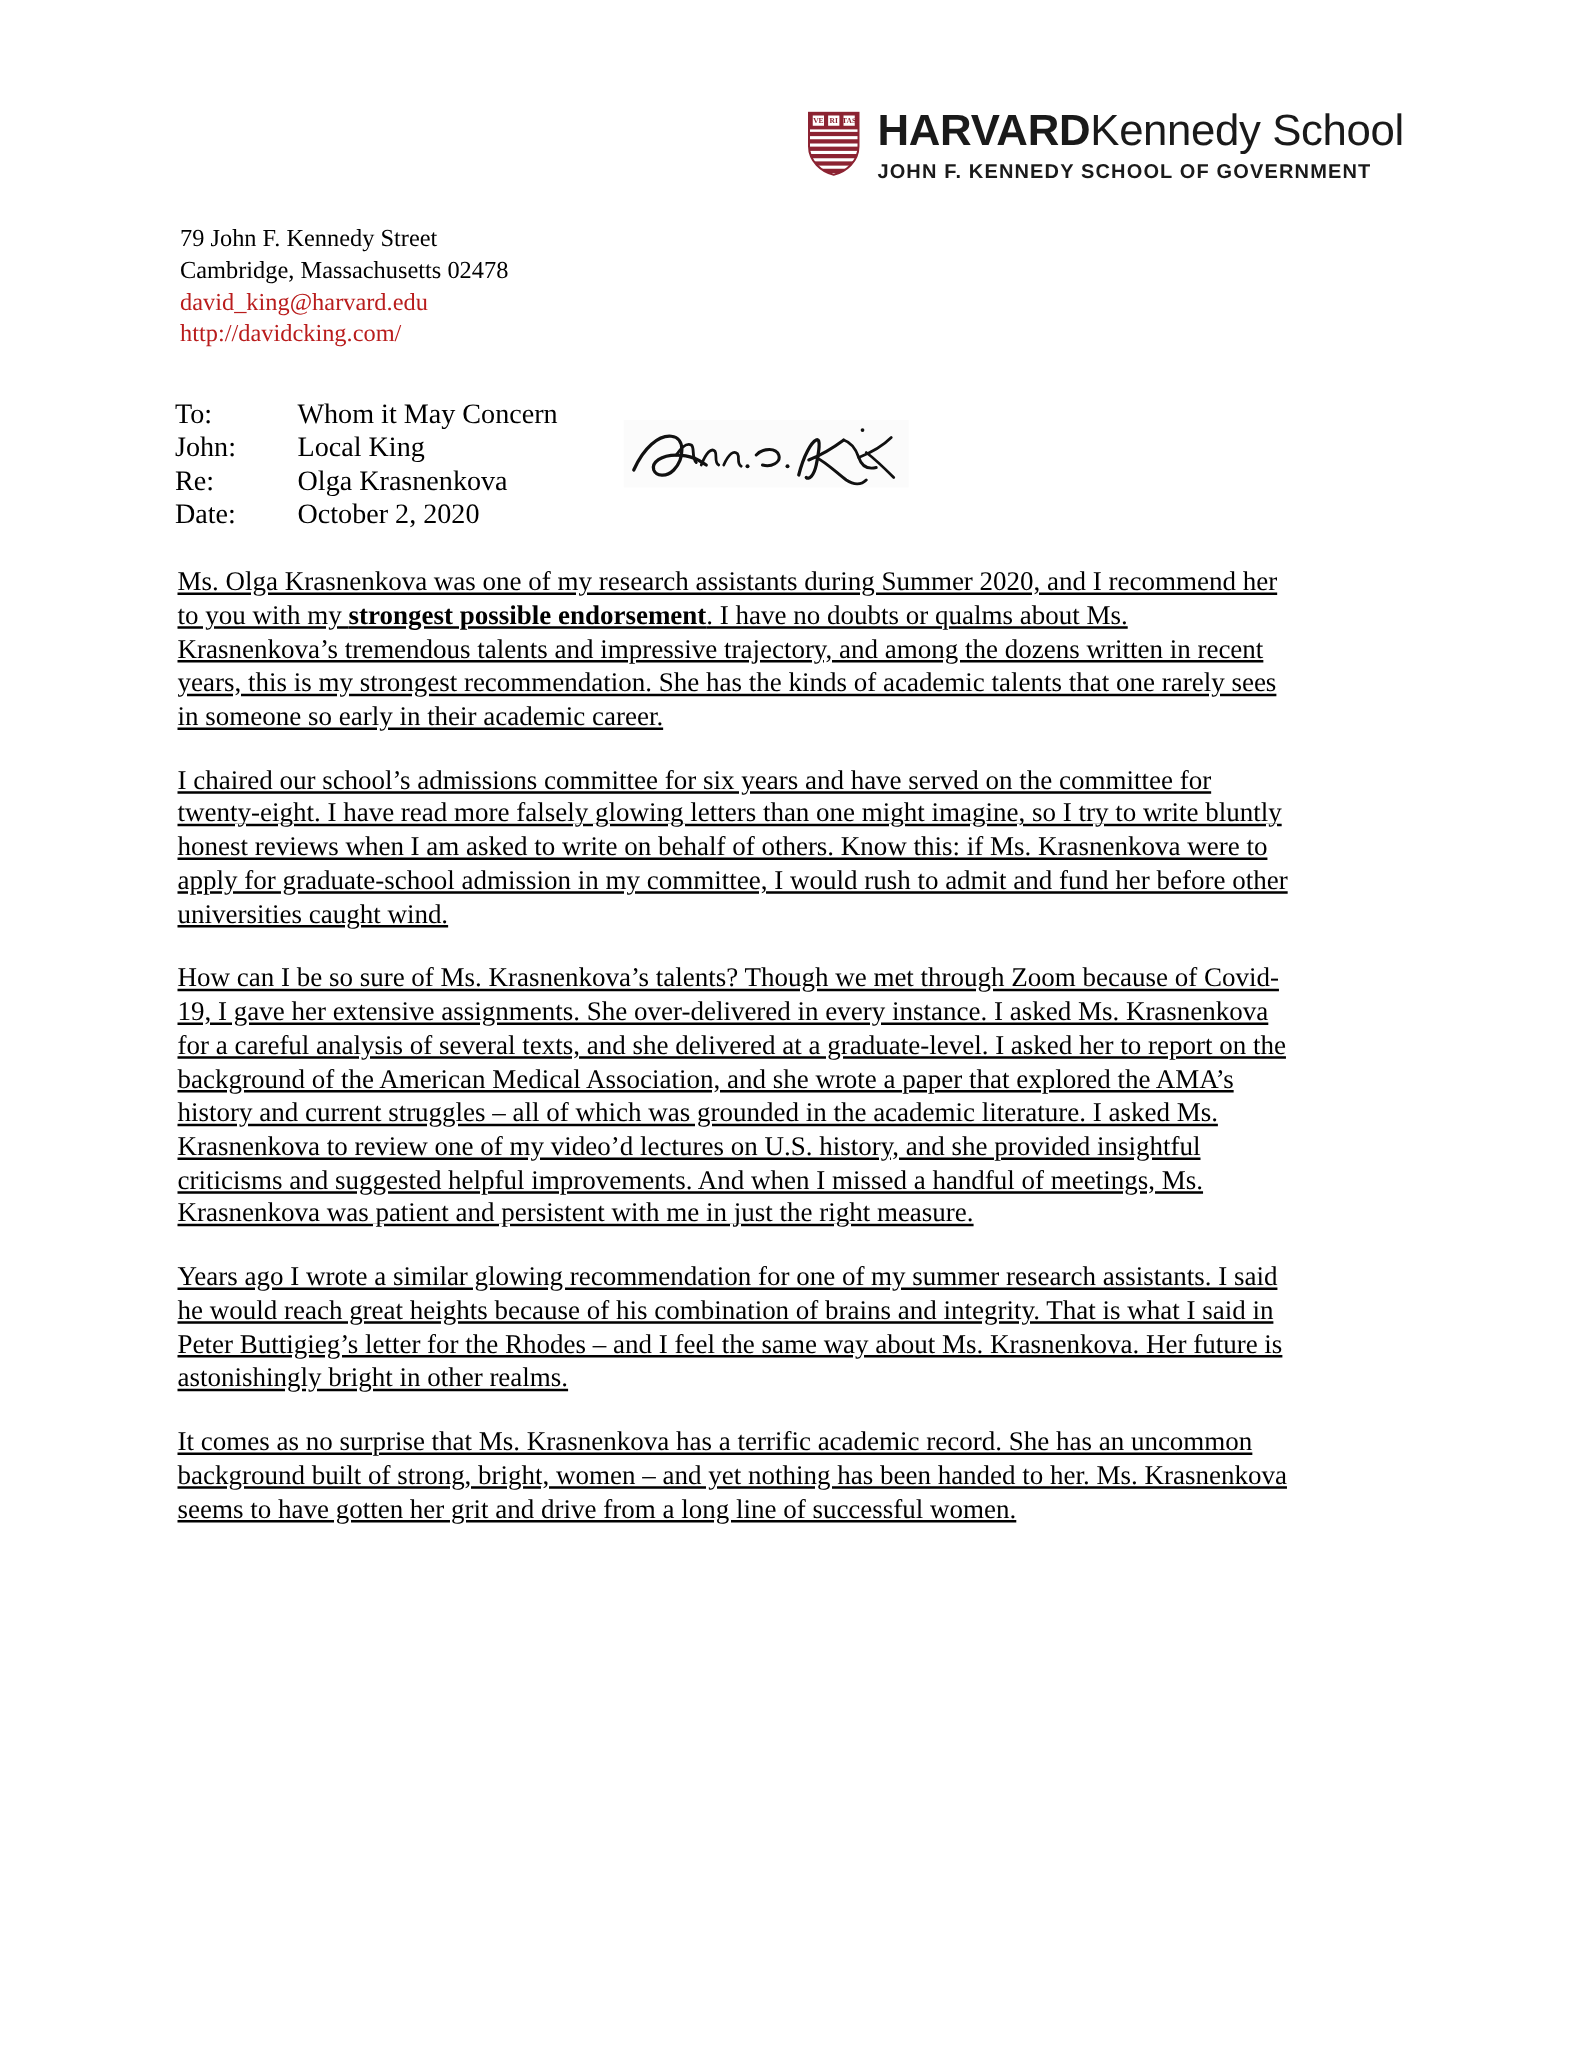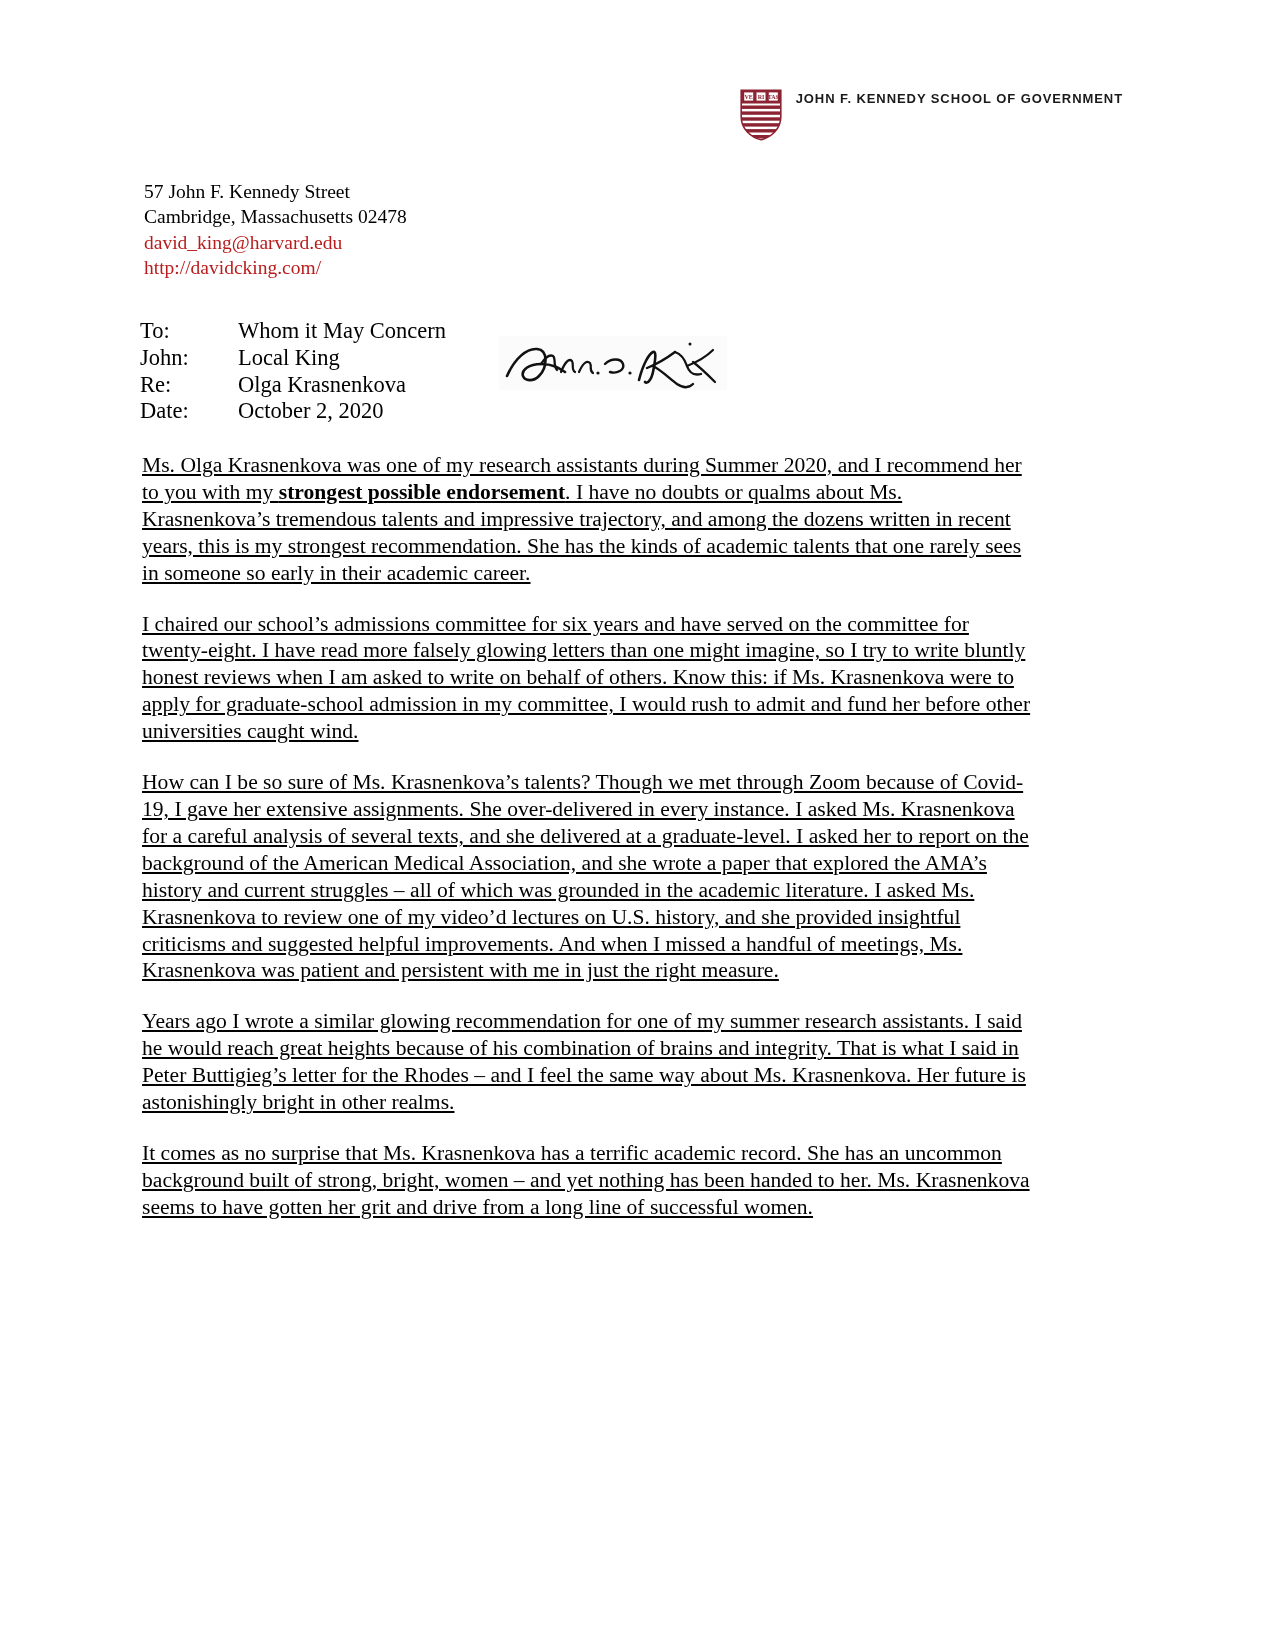--- a/index.html
+++ b/index.html
@@ -46,21 +46,21 @@
     font-size: 35px;
     line-height: 38px;
     letter-spacing: -0.3px;
     color: #1a1a1a;
     white-space: nowrap;
   }
   .brand-line1 .hv { font-weight: 700; letter-spacing: -0.2px; }
   .brand-line1 .ks { font-weight: 400; }
   .brand-line2 {
     font-family: "Liberation Sans", "DejaVu Sans", sans-serif;
-    font-size: 13px;
+    font-size: 16px;
     font-weight: 700;
     letter-spacing: 0.92px;
     color: #1a1a1a;
     margin-top: 5px;
     white-space: nowrap;
   }
 
   
   .hdr {
     position: absolute;
@@ -154,27 +154,28 @@
           <rect x="16.5" y="3.4" width="9" height="8.2" fill="#ffffff"></rect>
           <rect x="28.8" y="3.4" width="9" height="8.2" fill="#ffffff"></rect>
           <text x="8.7" y="9.8" font-family="Liberation Serif, serif" font-size="6" font-weight="700" fill="#8C2332" text-anchor="middle">VE</text>
           <text x="21" y="9.8" font-family="Liberation Serif, serif" font-size="6" font-weight="700" fill="#8C2332" text-anchor="middle">RI</text>
           <text x="33.3" y="9.8" font-family="Liberation Serif, serif" font-size="6" font-weight="700" fill="#8C2332" text-anchor="middle">TAS</text>
         </g>
         <path d="M1.2,1.2 H40.8 V28 C40.8,40 31,48.5 21,50.8 C11,48.5 1.2,40 1.2,28 Z" fill="none" stroke="#8C2332" stroke-width="1.6"></path>
       </svg>
     </div>
     <div class="brand-block">
+      <div class="brand-line1"><span class="hv">HARVARD</span><span class="ks">Kennedy School</span></div>
       <div class="brand-line2">JOHN F. KENNEDY SCHOOL OF GOVERNMENT</div>
     </div>
   </div>
 
   <div class="hdr">
     <div class="hdr-right">
-      <div class="hdr-line">57 John F. Kennedy Street</div>
+      <div class="hdr-line">79 John F. Kennedy Street</div>
       <div class="hdr-line">Cambridge, Massachusetts 02478</div>
       <div class="hdr-line link">david_king@harvard.edu</div>
       <div class="hdr-line link">http://davidcking.com/</div>
     </div>
   </div>
 
   <div class="memo">
     <div class="memo-row">
       <span class="memo-label">To:</span>
       <span class="memo-value">Whom it May Concern</span>

